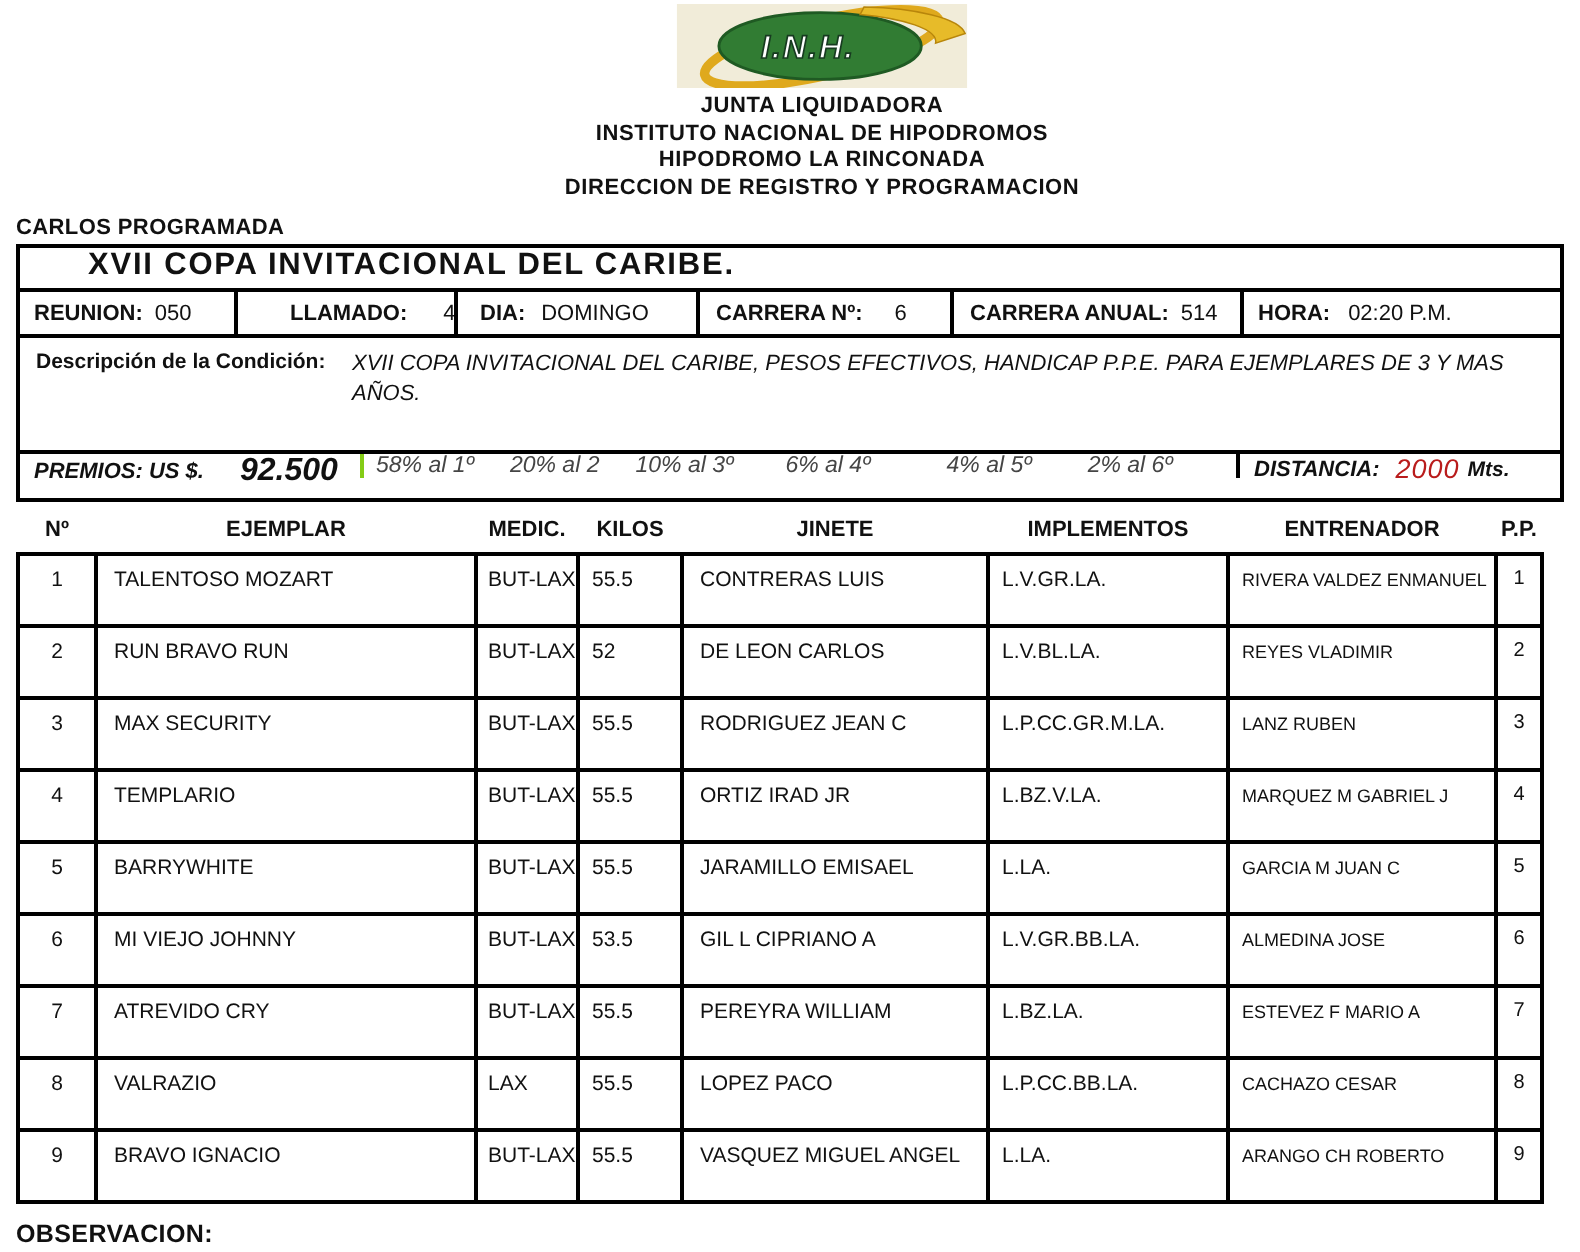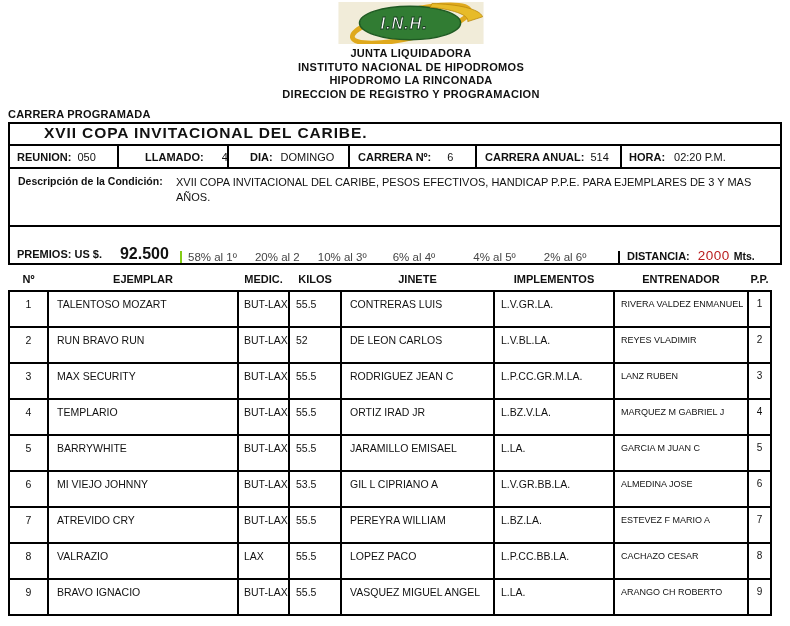--- a/index.html
+++ b/index.html
@@ -21,36 +21,36 @@
 
   .title-box { margin-top:2px; height:24px; display:flex; align-items:flex-start; padding-left:34px; }
   .race-title { font-weight:bold; font-size:15.5px; letter-spacing:.9px; }
 
   .info-row { height:25px; display:flex; align-items:stretch; }
   .info-cell { display:flex; align-items:center; border-left:2px solid #000; font-size:11px; white-space:nowrap; overflow:hidden; }
   .info-cell:first-child { border-left:none; }
   .info-cell .lbl { font-weight:bold; }
   .info-cell:nth-child(1){ width:107px; padding-left:7px; }
   .info-cell:nth-child(2){ width:110px; padding-left:26px; }
-  .info-cell:nth-child(3){ width:121px; padding-left:21px; }
+  .info-cell:nth-child(3){ width:121px; padding-left:11px; }
   .info-cell:nth-child(4){ width:127px; padding-left:8px; }
   .info-cell:nth-child(5){ width:145px; padding-left:8px; }
   .info-cell:nth-child(6){ flex:1; padding-left:7px; }
   .info-cell:nth-child(1) .val{ margin-left:6px; }
   .info-cell:nth-child(2) .val{ margin-left:18px; }
   .info-cell:nth-child(3) .val{ margin-left:8px; }
   .info-cell:nth-child(4) .val{ margin-left:16px; }
   .info-cell:nth-child(5) .val{ margin-left:6px; }
   .info-cell:nth-child(6) .val{ margin-left:9px; }
 
   .cond-box { height:60px; display:flex; padding:6px 8px 0 8px; }
   .cond-label { font-weight:bold; font-size:10.5px; width:158px; flex:none; }
-  .cond-text { font-size:11px; line-height:15px; width:578px; }
-
-  .premios-row { height:40px; display:flex; align-items:flex-end; }
+  .cond-text { font-size:11px; line-height:15px; width:578px;font-style:italic; }
+
+  .premios-row { height:26px; display:flex; align-items:flex-start;font-style:italic; }
   .premios-left { width:170px; flex:none; display:flex; align-items:center; padding-left:7px; }
   .premios-label { font-weight:bold; font-size:11px; }
   .premios-amount { font-weight:bold; font-size:16px; margin-left:18px; }
   .premios-mid { flex:1; display:flex; align-items:center; border-left:2px solid #84cc16; border-right:2px solid #000; overflow:hidden; }
   .split { font-size:11.5px; color:#454545; white-space:nowrap; }
   .split:nth-child(1){ margin-left:6px; }
   .split:nth-child(2){ margin-left:18px; }
   .split:nth-child(3){ margin-left:18px; }
   .split:nth-child(4){ margin-left:26px; }
   .split:nth-child(5){ margin-left:38px; }
@@ -91,21 +91,21 @@
       </svg>
     </div>
     <div class="org-lines" id="org-lines">
         <div class="org-line">JUNTA LIQUIDADORA</div>
         <div class="org-line">INSTITUTO NACIONAL DE HIPODROMOS</div>
         <div class="org-line">HIPODROMO LA RINCONADA</div>
         <div class="org-line">DIRECCION DE REGISTRO Y PROGRAMACION</div>
       </div>
   </div>
 
-  <div class="carrera-label">CARRERA PROGRAMADA</div>
+  <div class="carrera-label">CARLOS PROGRAMADA</div>
 
   <div class="box title-box">
     <span class="race-title">XVII COPA INVITACIONAL DEL CARIBE.</span>
   </div>
 
   <div class="box stack info-row" id="info-row">
       <div class="info-cell">
         <span class="lbl">REUNION:</span>
         <span class="val">050</span>
       </div>

